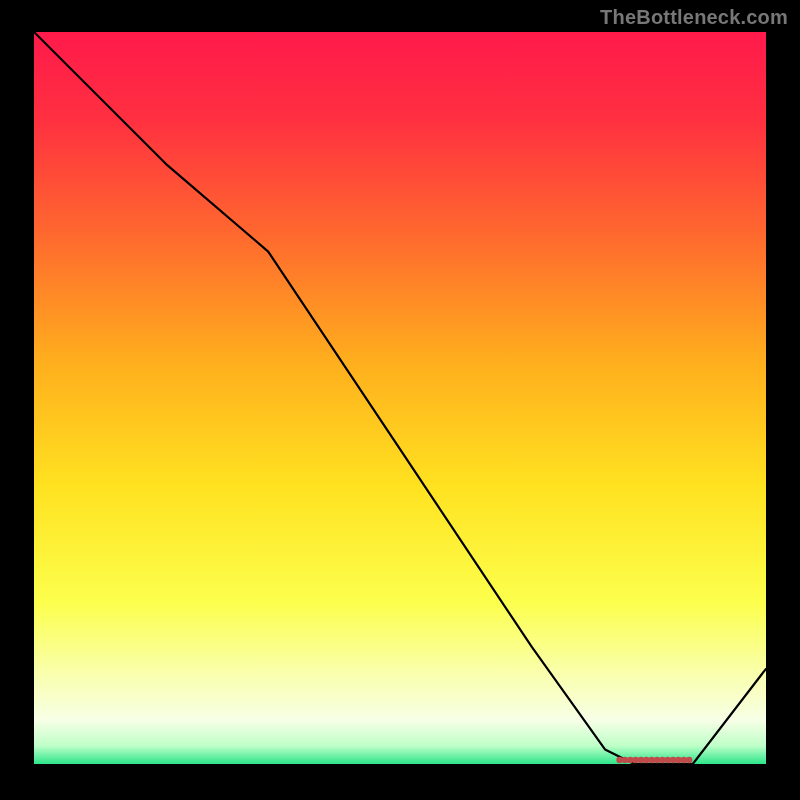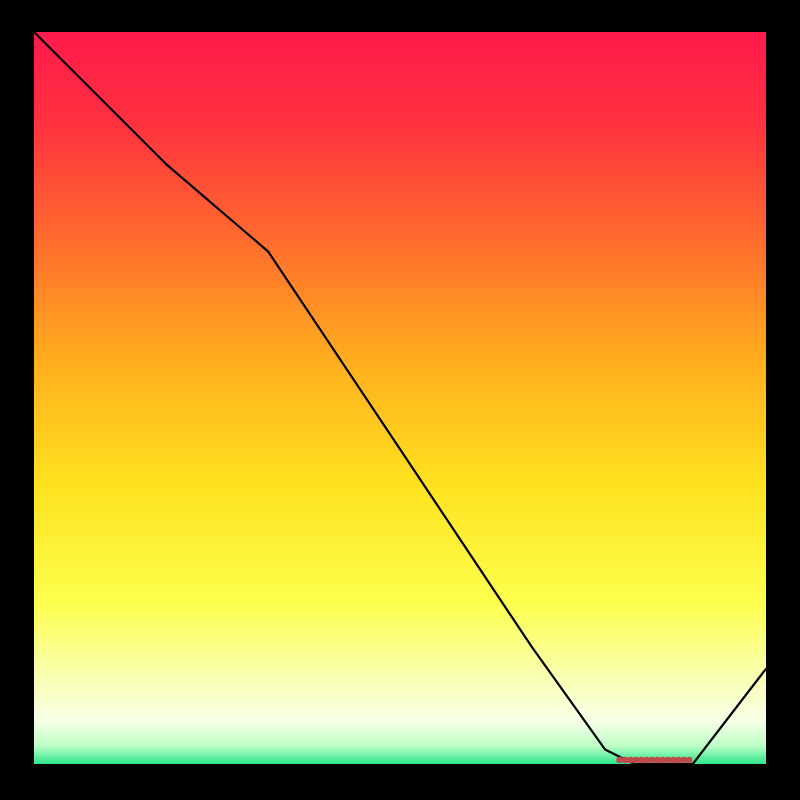--- a/index.html
+++ b/index.html
@@ -56,20 +56,21 @@
     top: 0;
     width: 732px;
     height: 732px;
   }
 </style>
 </head>
 <body>
 
 <div class="frame">
 
+  <div class="attribution">TheBottleneck.com</div>
 
   <div class="plot-outer">
     <div class="plot-inner">
       <svg class="gradient" viewBox="0 0 100 100" preserveAspectRatio="none">
         <defs>
           <linearGradient id="bg-grad" x1="0" y1="0" x2="0" y2="1">
               <stop offset="0%" stop-color="#ff1a4b"></stop>
               <stop offset="12%" stop-color="#ff3040"></stop>
               <stop offset="28.000000000000004%" stop-color="#ff6a2e"></stop>
               <stop offset="45%" stop-color="#ffae1d"></stop>

